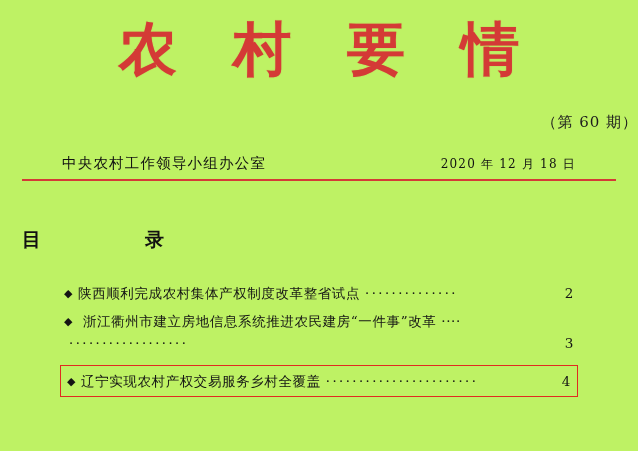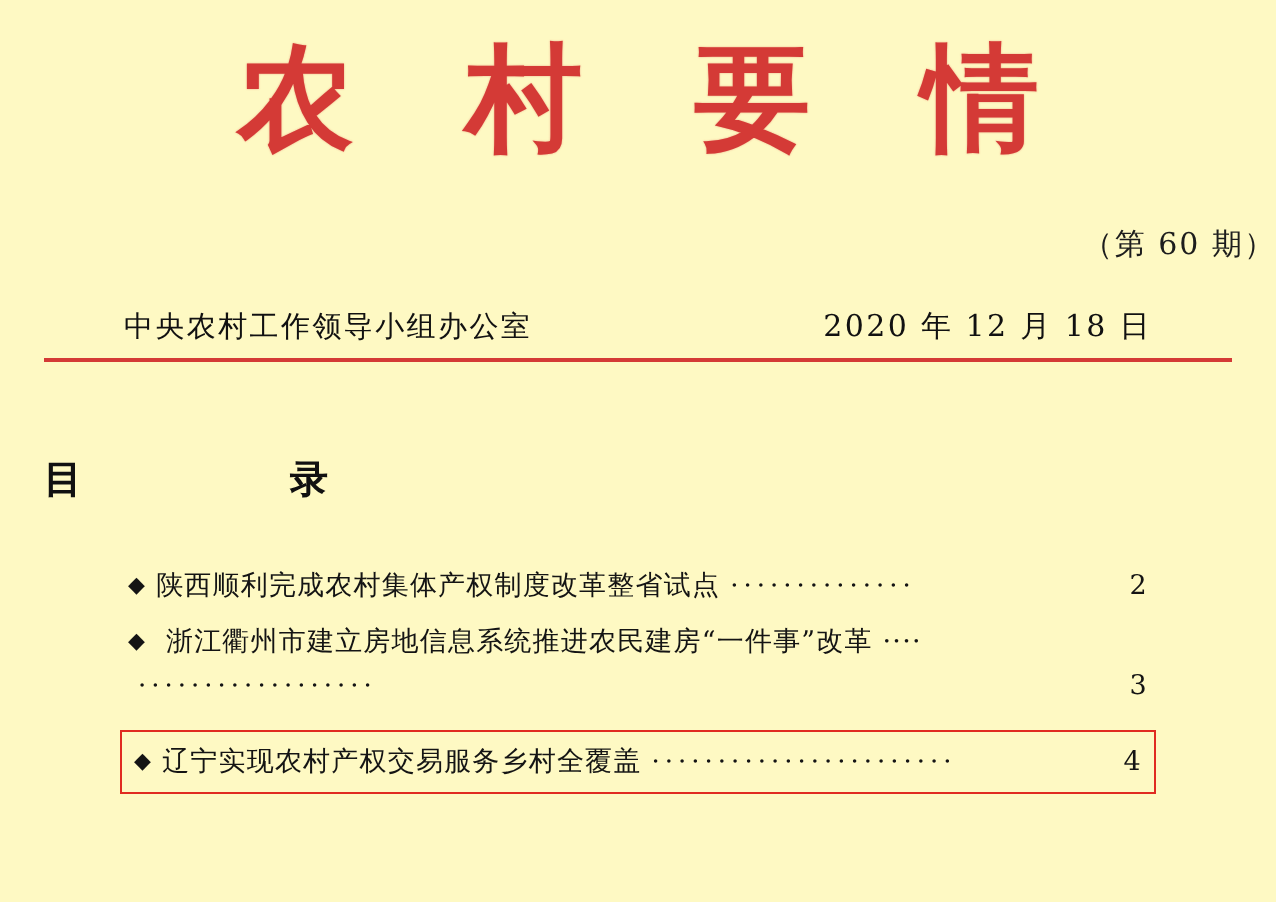--- a/index.html
+++ b/index.html
@@ -11,21 +11,21 @@
     height: 451px;
     background: #ffffff;
     font-family: "DejaVu Serif", "Liberation Serif", serif;
     overflow: hidden;
   }
   .page {
     position: relative;
     width: 638px;
     height: 451px;
     box-sizing: border-box;
-    background: #fef9c3;
+    background: #bef264;
   }
 
   
   .masthead {
     text-align: center;
     padding-top: 14px;
   }
   .masthead-title {
     color: #d43a36;
     font-family: "DejaVu Serif", "Liberation Serif", serif;
@@ -55,21 +55,21 @@
     justify-content: space-between;
     padding-bottom: 6px;
   }
   .office-name {
     font-size: 14.5px;
     color: #111111;
     letter-spacing: 1.2px;
     white-space: nowrap;
   }
   .issue-date {
-    font-size: 15px;
+    font-size: 12px;
     color: #111111;
     letter-spacing: 1.2px;
     white-space: nowrap;
   }
   .rule {
     margin: 0 22px;
     height: 2px;
     background: #d43a36;
   }
 

